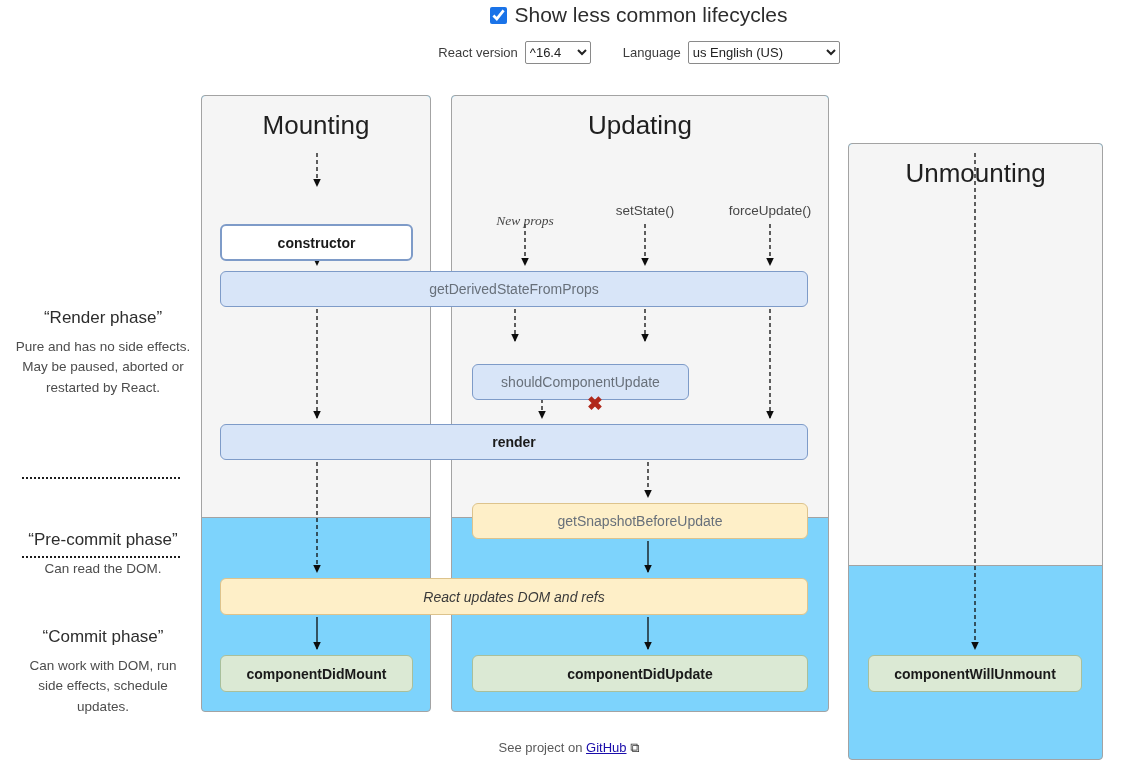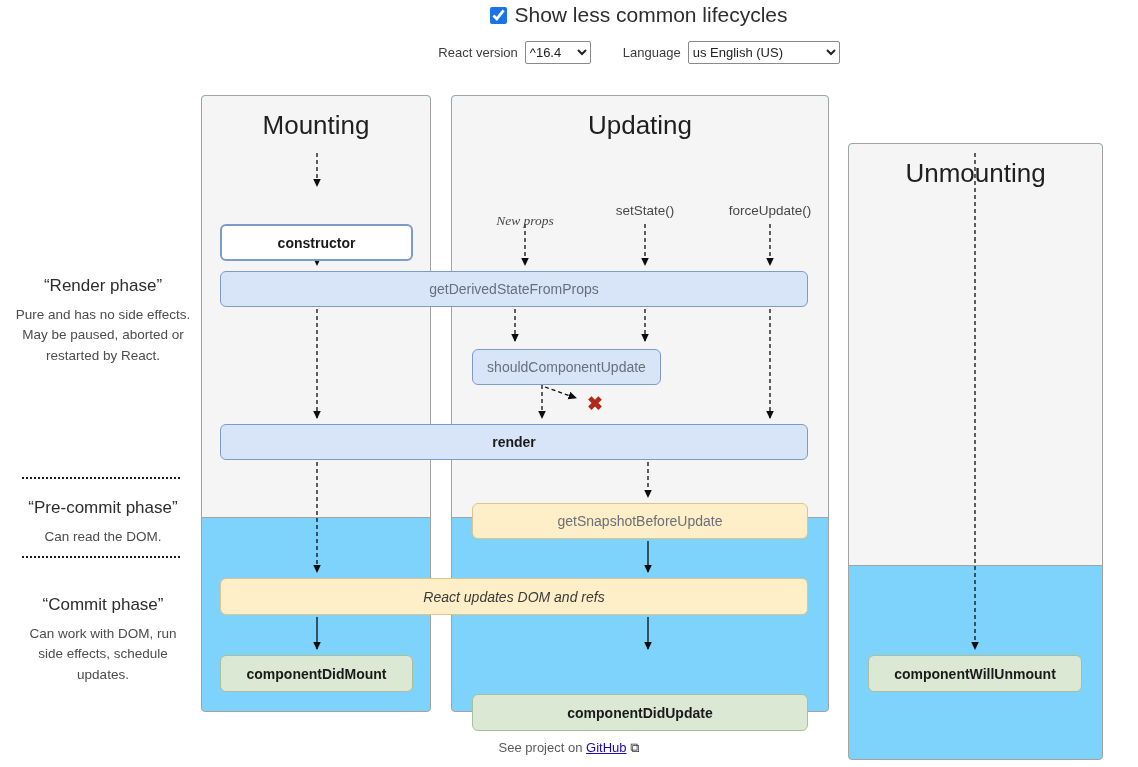--- a/index.html
+++ b/index.html
@@ -14,21 +14,21 @@
 
   .controls-row { position: absolute; top: 41px; left: 140px; right: 0; display: flex; justify-content: center; align-items: center; gap: 7px; }
   .ctl-label { font-size: 13px; color: #3c3c3c; }
   .ctl-gap { width: 18px; }
   select { font-family: "Liberation Sans", sans-serif; font-size: 13px; color: #222; height: 23px; border: 1px solid #8a8a8a; border-radius: 2px; background: #fff; cursor: pointer; }
   .ver-select { width: 66px; }
   .lang-select { width: 152px; }
 
   
   .phase-block { position: absolute; text-align: center; z-index: 1; }
-  .phase-title { font-size: 17px; color: #2d2d2d; margin-bottom: 9px; }
+  .phase-title { font-size: 17px; color: #2d2d2d; margin-bottom: 9px; margin-top: 32px; }
   .phase-desc { font-size: 13.5px; color: #4c4c4c; line-height: 1.5; }
   .dotted-line { position: absolute; border-top: 2px dotted #1c1c1c; z-index: 1; }
 
   
   .panel { position: absolute; top: 95px; height: 617px; background: #7dd3fc; border: 1px solid #a3a3a3; border-radius: 4px; z-index: 0; }
   .panel-top { position: absolute; top: 0; left: 0; right: 0; height: 422px; background: #f5f5f5; border-bottom: 1px solid #a3a3a3; border-radius: 4px 4px 0 0; }
   .panel-title { position: absolute; top: 14px; left: 0; right: 0; text-align: center; font-size: 26px; color: #1f1f1f; }
 
   
   #flow-svg { position: absolute; top: 0; left: 0; z-index: 1; pointer-events: none; }
@@ -137,26 +137,26 @@
       <line x1="648" y1="617" x2="648" y2="649" marker-end="url(#ah)"></line>
     </g>
   </svg>
 
   <div class="trigger italic" style="left:475px; top:213px; width:100px;font-family:Liberation Serif, serif;">New props</div>
   <div class="trigger" style="left:595px; top:203px; width:100px;">setState()</div>
   <div class="trigger" style="left:720px; top:203px; width:100px;">forceUpdate()</div>
 
   <div class="lc-box lc-white" style="left:220px; top:208px; width:193px; height:37px;margin-top:16px;">constructor</div>
   <div class="lc-box lc-blue" style="left:220px; top:271px; width:588px; height:36px;">getDerivedStateFromProps</div>
-  <div class="lc-box lc-blue" style="left:472px; top:349px; width:189px; height:36px;">shouldComponentUpdate</div>
+  <div class="lc-box lc-blue" style="left:472px; top:364px; width:217px; height:36px;">shouldComponentUpdate</div>
   <div class="lc-box lc-blue-bold" style="left:220px; top:424px; width:588px; height:36px;">render</div>
   <div class="lc-box lc-yellow" style="left:472px; top:503px; width:336px; height:36px;">getSnapshotBeforeUpdate</div>
   <div class="lc-box lc-yellow-italic" style="left:220px; top:578px; width:588px; height:37px;">React updates DOM and refs</div>
   <div class="lc-box lc-green" style="left:220px; top:655px; width:193px; height:37px;">componentDidMount</div>
-  <div class="lc-box lc-green" style="left:472px; top:655px; width:336px; height:37px;margin-top:39px;">componentDidUpdate</div>
+  <div class="lc-box lc-green" style="left:472px; top:655px; width:336px; height:37px;">componentDidUpdate</div>
   <div class="lc-box lc-green" style="left:868px; top:655px; width:214px; height:37px;">componentWillUnmount</div>
 
   <div class="cancel-x" style="left:587px; top:394px;">✖</div>
 
   <div class="footer-row">
     <span>See project on </span><a>GitHub</a>
     <span class="ext-icon">⧉</span>
   </div>
 
 </div>

